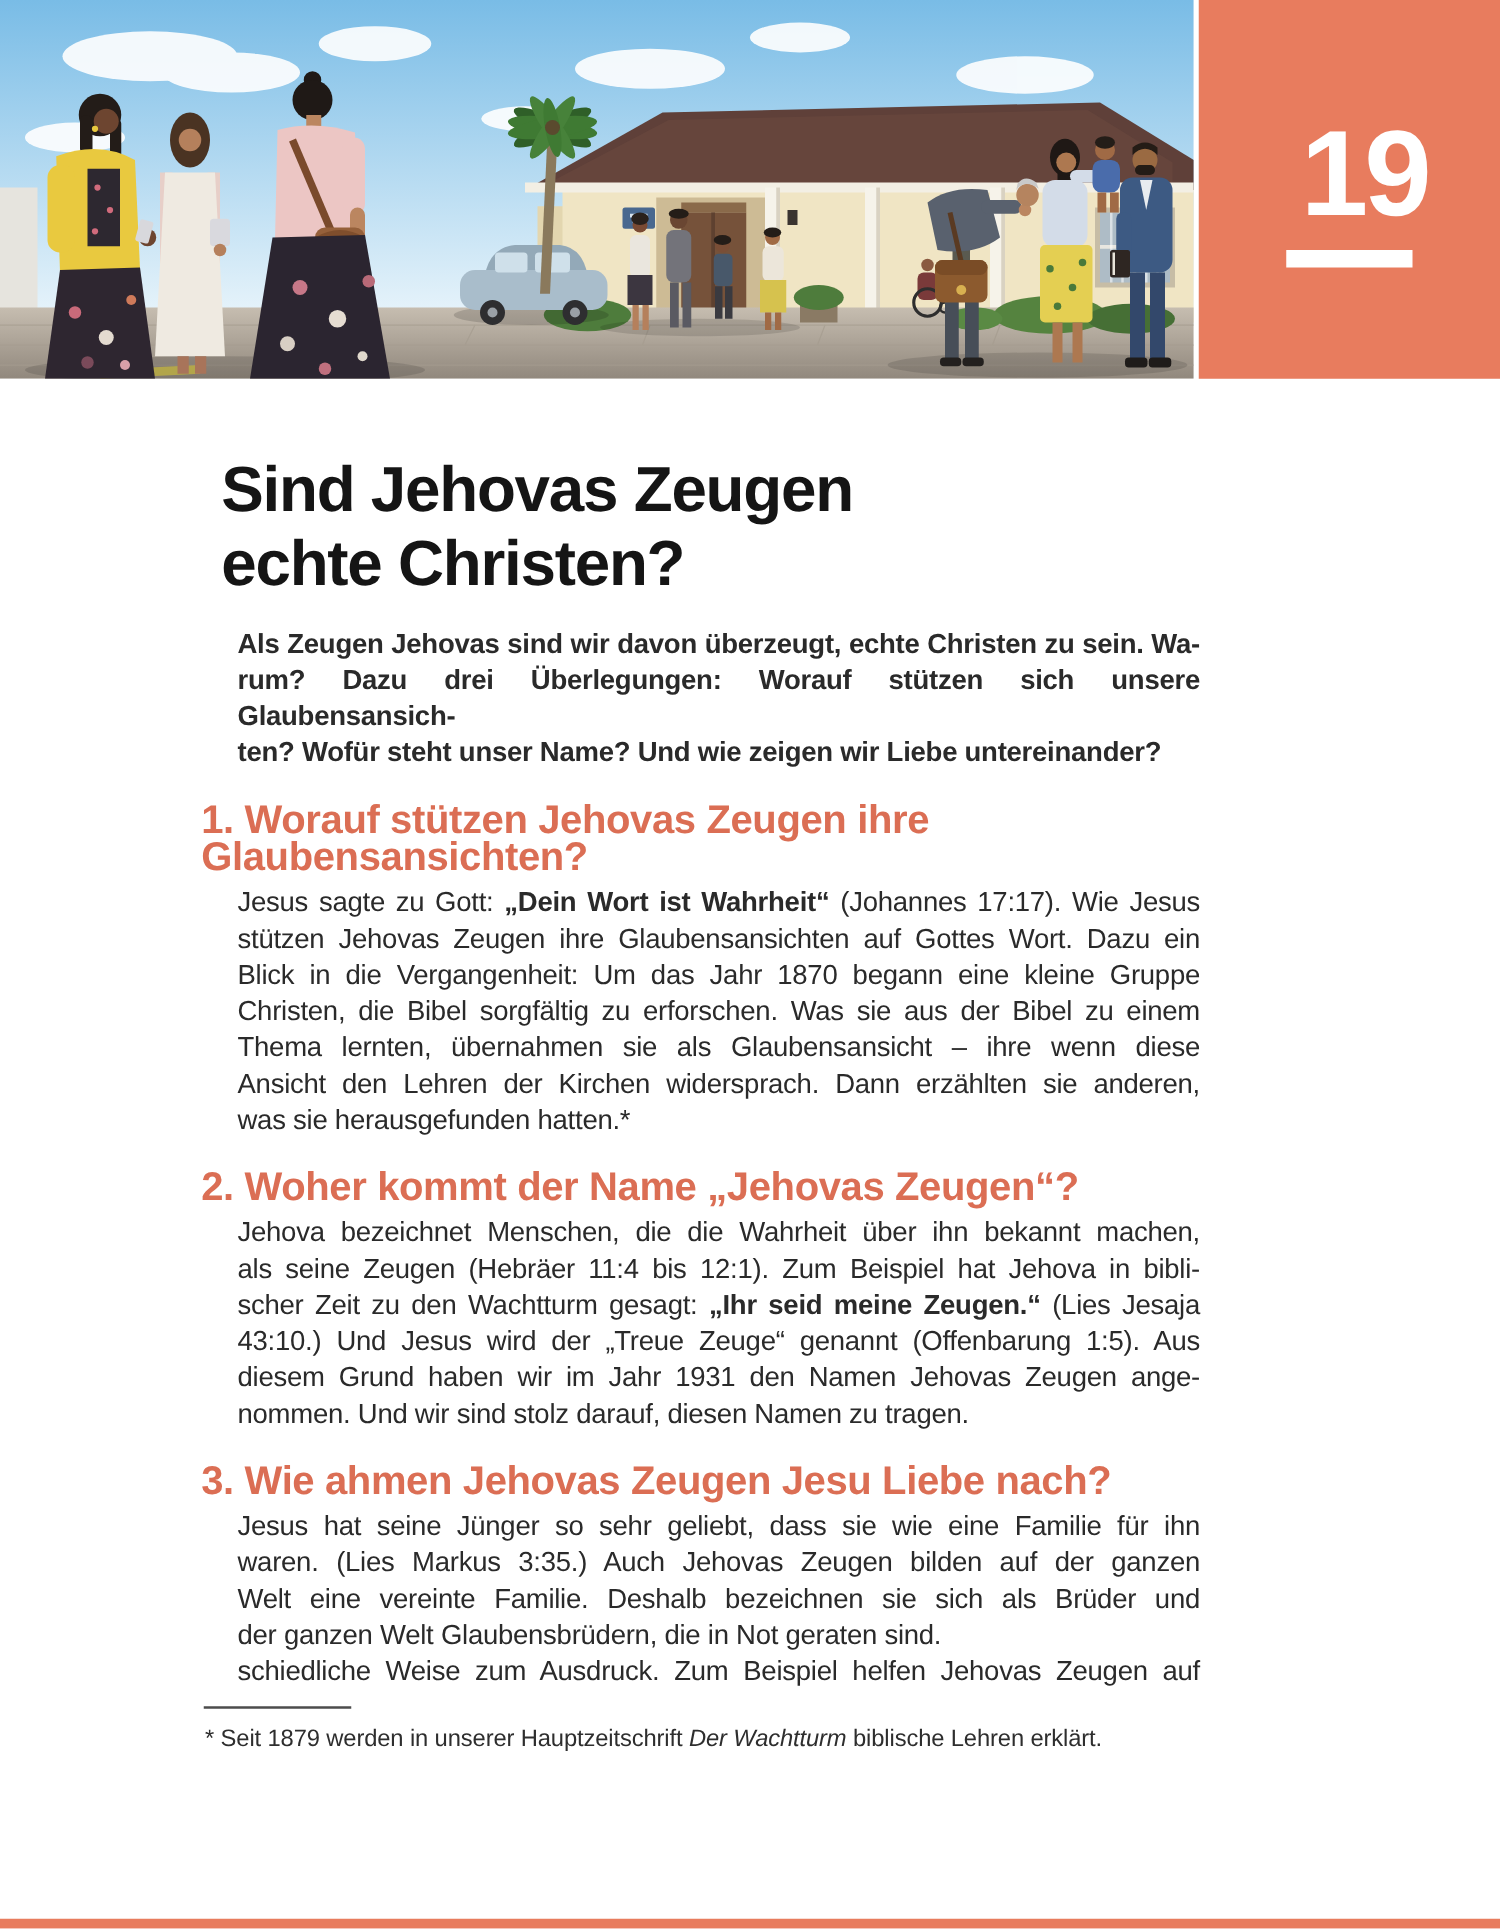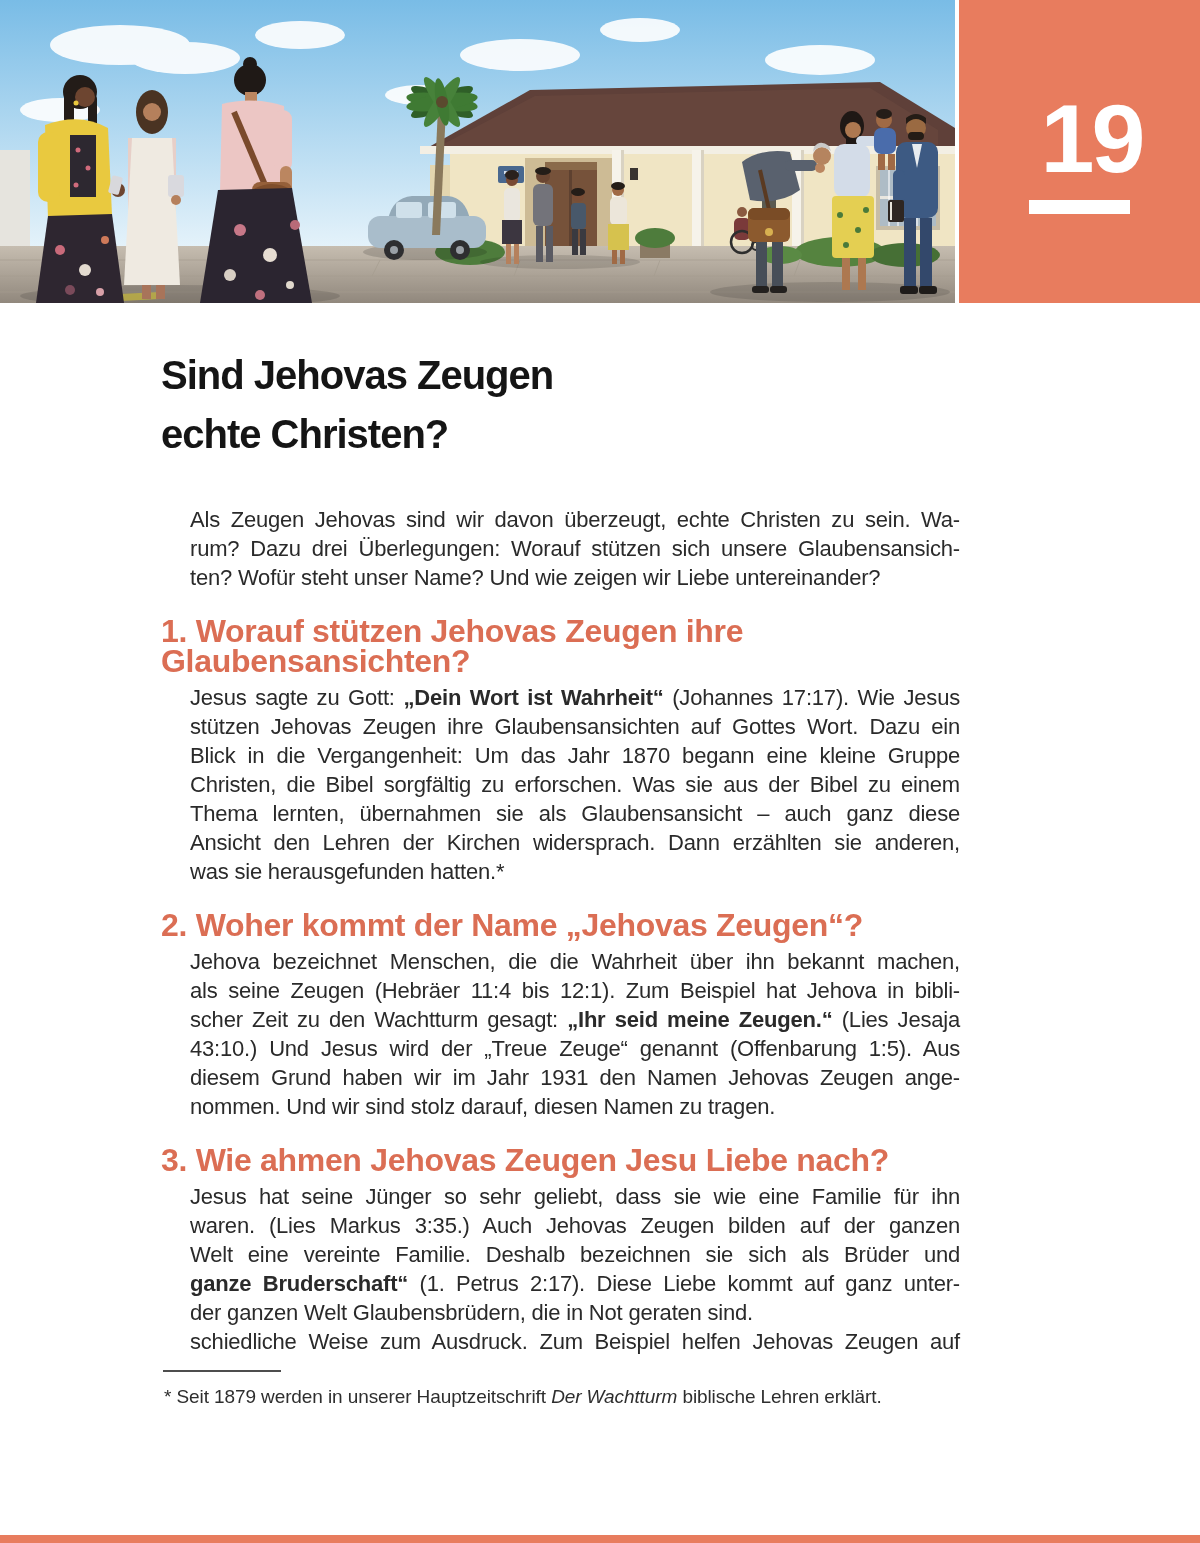--- a/index.html
+++ b/index.html
@@ -17,26 +17,26 @@
   
   .chapter{position:absolute;left:959px;top:0;width:241px;height:303px;background:var(--accent);}
   .chapter-num{
     position:absolute;top:90px;left:0;width:100%;text-align:center;
     font-size:97px;line-height:97px;font-weight:700;letter-spacing:-3px;color:#fff;padding-left:12px;
   }
   .chapter-rule{position:absolute;left:70px;top:200px;width:101px;height:14px;background:#fff;}
   
   .content{position:absolute;left:161px;top:346px;width:799px;}
   h1{
-    margin:0;font-size:40px;line-height:59px;font-weight:700;color:#151515;letter-spacing:-1px;
+    margin:16px;font-size:51px;line-height:59px;font-weight:700;color:#151515;letter-spacing:-1px;
   }
   .para{
     margin-left:29px;width:770px;font-size:22px;line-height:29px;letter-spacing:-0.2px;color:#2a2a2a;
   }
-  .intro{margin-top:41px;}
+  .intro{margin-top:20px;font-weight:bold;}
   .section-heading{
     margin:24px 0 7px 0;font-size:32px;line-height:30px;font-weight:700;
     color:var(--heading-color);letter-spacing:-0.3px;
   }
   .para .line{text-align:justify;text-align-last:justify;}
   .para .line.last{text-align-last:left;}
   .b{font-weight:700;}
   .i{font-style:italic;}
   .footnote-rule{margin:14px 0 0 2px;width:118px;height:2px;background:#4d4d4d;}
   .footnote{
@@ -303,39 +303,38 @@
         <div class="line last"><span>ten? Wofür steht unser Name? Und wie zeigen wir Liebe untereinander?</span></div>
       </div>
 
     <div id="sections">
         <h2 class="section-heading">1. Worauf stützen Jehovas Zeugen ihre Glaubensansichten?</h2>
         <div class="para body">
           <div class="line"><span>Jesus sagte zu Gott: </span><span class="b">„Dein Wort ist Wahrheit“</span><span> (Johannes 17:17). Wie Jesus</span></div>
           <div class="line"><span>stützen Jehovas Zeugen ihre Glaubensansichten auf Gottes Wort. Dazu ein</span></div>
           <div class="line"><span>Blick in die Vergangenheit: Um das Jahr 1870 begann eine kleine Gruppe</span></div>
           <div class="line"><span>Christen, die Bibel sorgfältig zu erforschen. Was sie aus der Bibel zu einem</span></div>
-          <div class="line"><span>Thema lernten, übernahmen sie als Glaubensansicht – auch ganz diese</span></div>
+          <div class="line"><span>Thema lernten, übernahmen sie als Glaubensansicht – ihre wenn diese</span></div>
           <div class="line"><span>Ansicht den Lehren der Kirchen widersprach. Dann erzählten sie anderen,</span></div>
           <div class="line last"><span>was sie herausgefunden hatten.*</span></div>
         </div>
         <h2 class="section-heading">2. Woher kommt der Name „Jehovas Zeugen“?</h2>
         <div class="para body">
           <div class="line"><span>Jehova bezeichnet Menschen, die die Wahrheit über ihn bekannt machen,</span></div>
           <div class="line"><span>als seine Zeugen (Hebräer 11:4 bis 12:1). Zum Beispiel hat Jehova in bibli-</span></div>
           <div class="line"><span>scher Zeit zu den Wachtturm gesagt: </span><span class="b">„Ihr seid meine Zeugen.“</span><span> (Lies Jesaja</span></div>
           <div class="line"><span>43:10.) Und Jesus wird der „Treue Zeuge“ genannt (Offenbarung 1:5). Aus</span></div>
           <div class="line"><span>diesem Grund haben wir im Jahr 1931 den Namen Jehovas Zeugen ange-</span></div>
           <div class="line last"><span>nommen. Und wir sind stolz darauf, diesen Namen zu tragen.</span></div>
         </div>
         <h2 class="section-heading">3. Wie ahmen Jehovas Zeugen Jesu Liebe nach?</h2>
         <div class="para body">
           <div class="line"><span>Jesus hat seine Jünger so sehr geliebt, dass sie wie eine Familie für ihn</span></div>
           <div class="line"><span>waren. (Lies Markus 3:35.) Auch Jehovas Zeugen bilden auf der ganzen</span></div>
           <div class="line"><span>Welt eine vereinte Familie. Deshalb bezeichnen sie sich als Brüder und</span></div>
-          <div class="line"><span class="b">ganze Bruderschaft“</span><span> (1. Petrus 2:17). Diese Liebe kommt auf ganz unter-</span></div>
           <div class="line last"><span>der ganzen Welt Glaubensbrüdern, die in Not geraten sind.</span></div>
           <div class="line"><span>schiedliche Weise zum Ausdruck. Zum Beispiel helfen Jehovas Zeugen auf</span></div>
         </div>
       </div>
 
     <div class="footnote-rule"></div>
     <div id="footnote" class="footnote">
         <div class="line last"><span>* Seit 1879 werden in unserer Hauptzeitschrift </span><span class="i">Der Wachtturm</span><span> biblische Lehren erklärt.</span></div>
       </div>
   </div>

